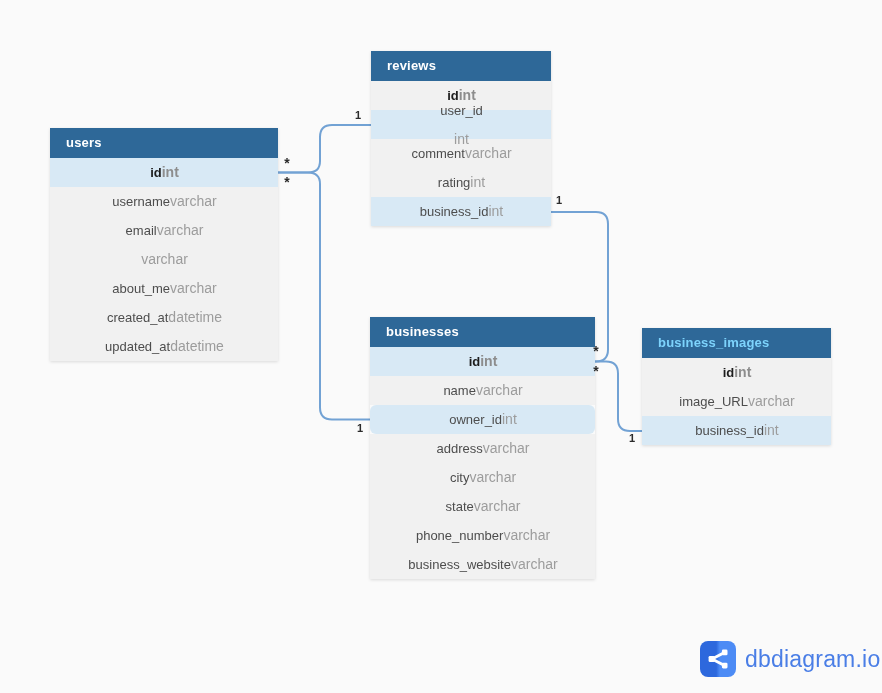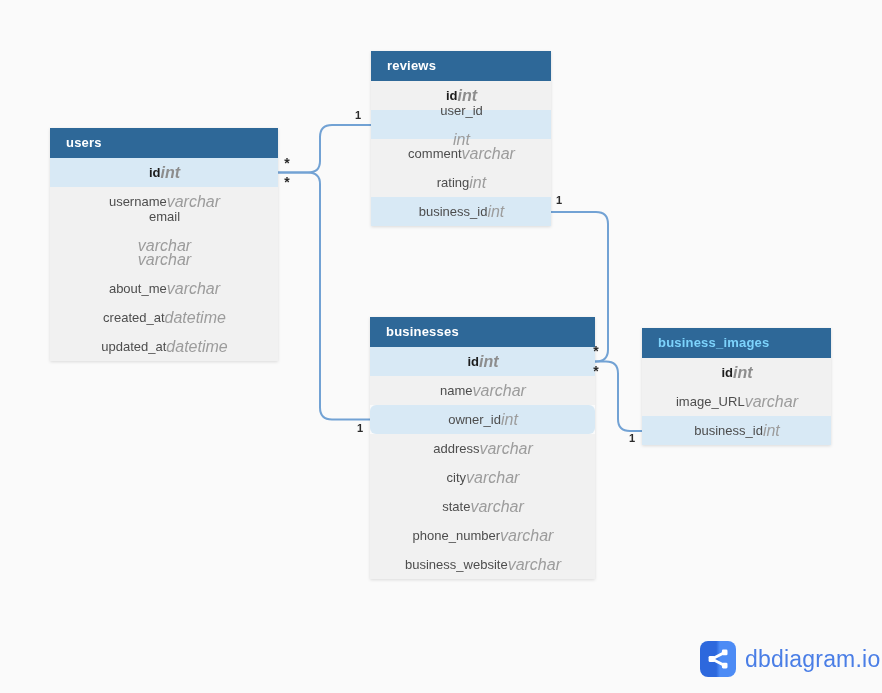--- a/index.html
+++ b/index.html
@@ -45,21 +45,21 @@
   .trow {
     height: 29px;
     line-height: 29px;
     padding: 0 12px 0 13px;
     display: flex;
     justify-content: center;
     align-items: center;
     white-space: nowrap;
   }
   .fname { font-size: 13px; color: #4d4d4d; }
-  .ftype { font-size: 16px; color: #9c9c9c; font-style: italic; }
+  .ftype { font-size: 14px; color: #9c9c9c; }
   .trow.pk .fname { font-weight: bold; color: #1d1d1d; }
   .trow.pk .ftype { font-weight: bold; color: #8d8d8d; }
   .card-label {
     position: absolute;
     transform: translate(-50%, -50%);
     font-size: 11px;
     font-weight: bold;
     color: #2b2b2b;
     line-height: 1;
     pointer-events: none;
@@ -99,21 +99,21 @@
       <div class="table" style="left: 50px; top: 128px; width: 228px;">
         <div class="thead" style="background: rgb(46, 104, 152); color: rgb(255, 255, 255);">users</div>
         <div class="trow pk" style="background: rgb(216, 233, 245);">
           <span class="fname">id</span>
           <span class="ftype">int</span>
         </div>
         <div class="trow" style="background: rgb(241, 241, 241);">
           <span class="fname">username</span>
           <span class="ftype">varchar</span>
         </div>
-        <div class="trow" style="background: rgb(241, 241, 241); flex-direction: column;">
+        <div class="trow" style="background: rgb(241, 241, 241);">
           <span class="fname">email</span>
           <span class="ftype">varchar</span>
         </div>
         <div class="trow" style="background: rgb(241, 241, 241);">
           <span class="ftype">varchar</span>
         </div>
         <div class="trow" style="background: rgb(241, 241, 241);">
           <span class="fname">about_me</span>
           <span class="ftype">varchar</span>
         </div>

